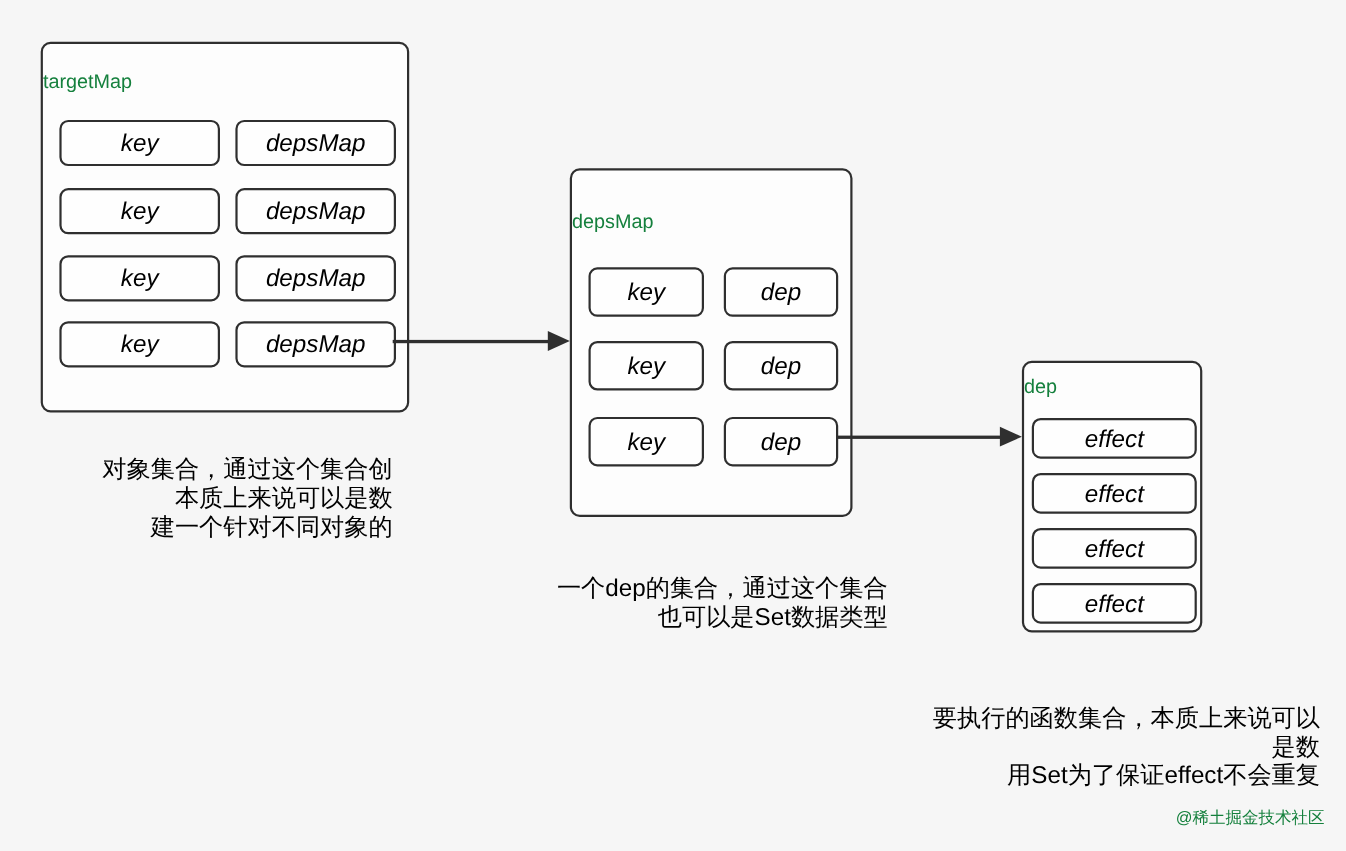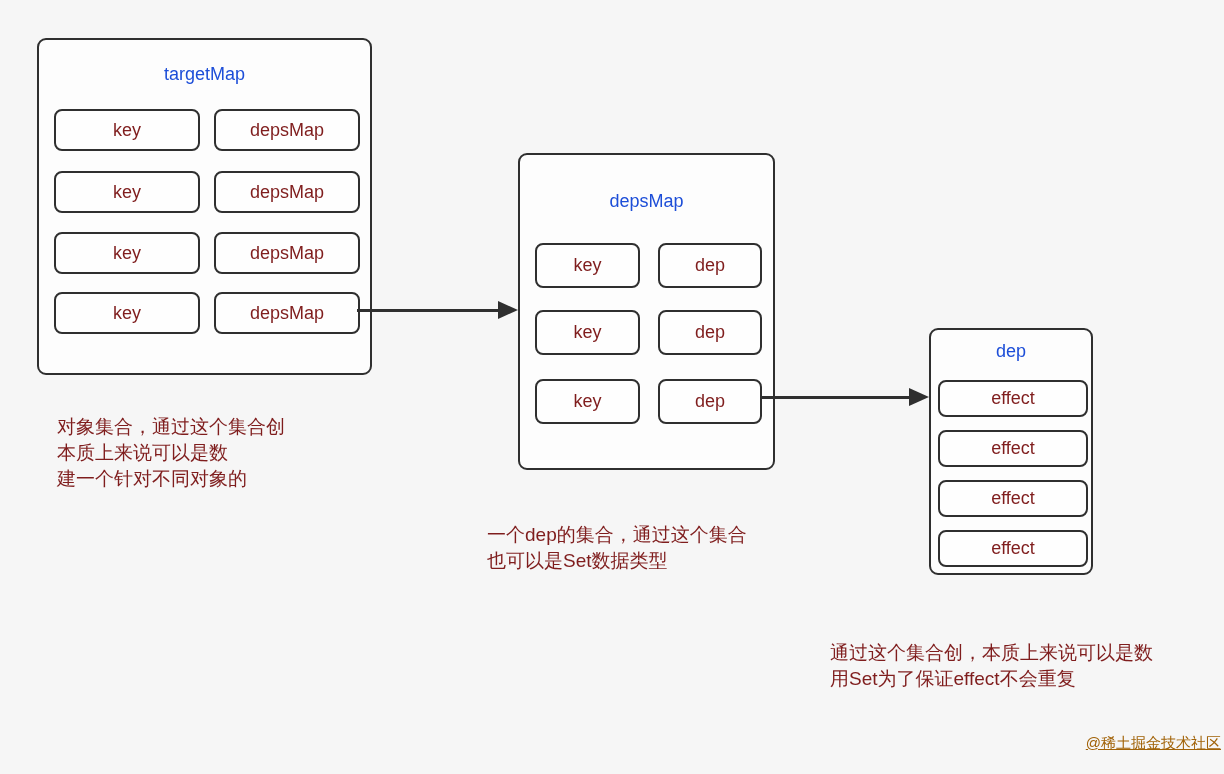--- a/index.html
+++ b/index.html
@@ -16,34 +16,35 @@
   .container-box {
     position: absolute;
     background: #fdfdfd;
     border: 2px solid #2f2f2f;
     border-radius: 9px;
   }
   .box-title {
     position: absolute;
     left: 0;
     width: 100%;
-    text-align: center;
+    text-align: left;
     font-size: 18px;
-    color: #1d4ed8;
+    color: #15803d;
   }
   .cell {
     position: absolute;
     background: #fefefe;
     border: 2px solid #2f2f2f;
     border-radius: 8px;
     display: flex;
     align-items: center;
     justify-content: center;
-    font-size: 18px;
-    color: #7f1d1d;
+    font-size: 22px;
+    color: #000000;
+    font-style: italic;
   }
   .arrow { position: absolute; }
   .arrow-line {
     position: absolute;
     left: 0;
     right: 16px;
     top: 12px;
     height: 3px;
     background: #2f2f2f;
   }
@@ -52,32 +53,31 @@
     right: 0;
     top: 4px;
     width: 0;
     height: 0;
     border-top: 9px solid transparent;
     border-bottom: 9px solid transparent;
     border-left: 20px solid #2f2f2f;
   }
   .annotation {
     position: absolute;
-    text-align: left;
-    font-size: 19px;
+    text-align: right;
+    font-size: 22px;
     line-height: 26px;
-    color: #7f1d1d;
+    color: #000000;
   }
   .watermark {
     position: absolute;
-    right: 3px;
+    right: 20px;
     top: 734px;
     font-size: 15px;
-    color: #a16207;
-    text-decoration: underline;
+    color: #15803d;
   }
 </style>
 </head>
 <body>
 
 <div class="canvas">
 
   <div class="container-box" style="left:37px; top:38px; width:335px; height:337px;">
     <div class="box-title" style="top:24px;">targetMap</div>
     <div class="cell" style="left:15px; top:69px; width:146px; height:42px;">key</div>
@@ -123,19 +123,19 @@
     <div>本质上来说可以是数</div>
     <div>建一个针对不同对象的</div>
   </div>
 
   <div class="annotation" style="left:487px; top:522px; width:320px;">
     <div>一个dep的集合，通过这个集合</div>
     <div>也可以是Set数据类型</div>
   </div>
 
   <div class="annotation" style="left:830px; top:640px; width:370px;">
-    <div>通过这个集合创，本质上来说可以是数</div>
+    <div>要执行的函数集合，本质上来说可以是数</div>
     <div>用Set为了保证effect不会重复</div>
   </div>
 
   <div class="watermark">@稀土掘金技术社区</div>
 
 </div>
 
 </body></html>

